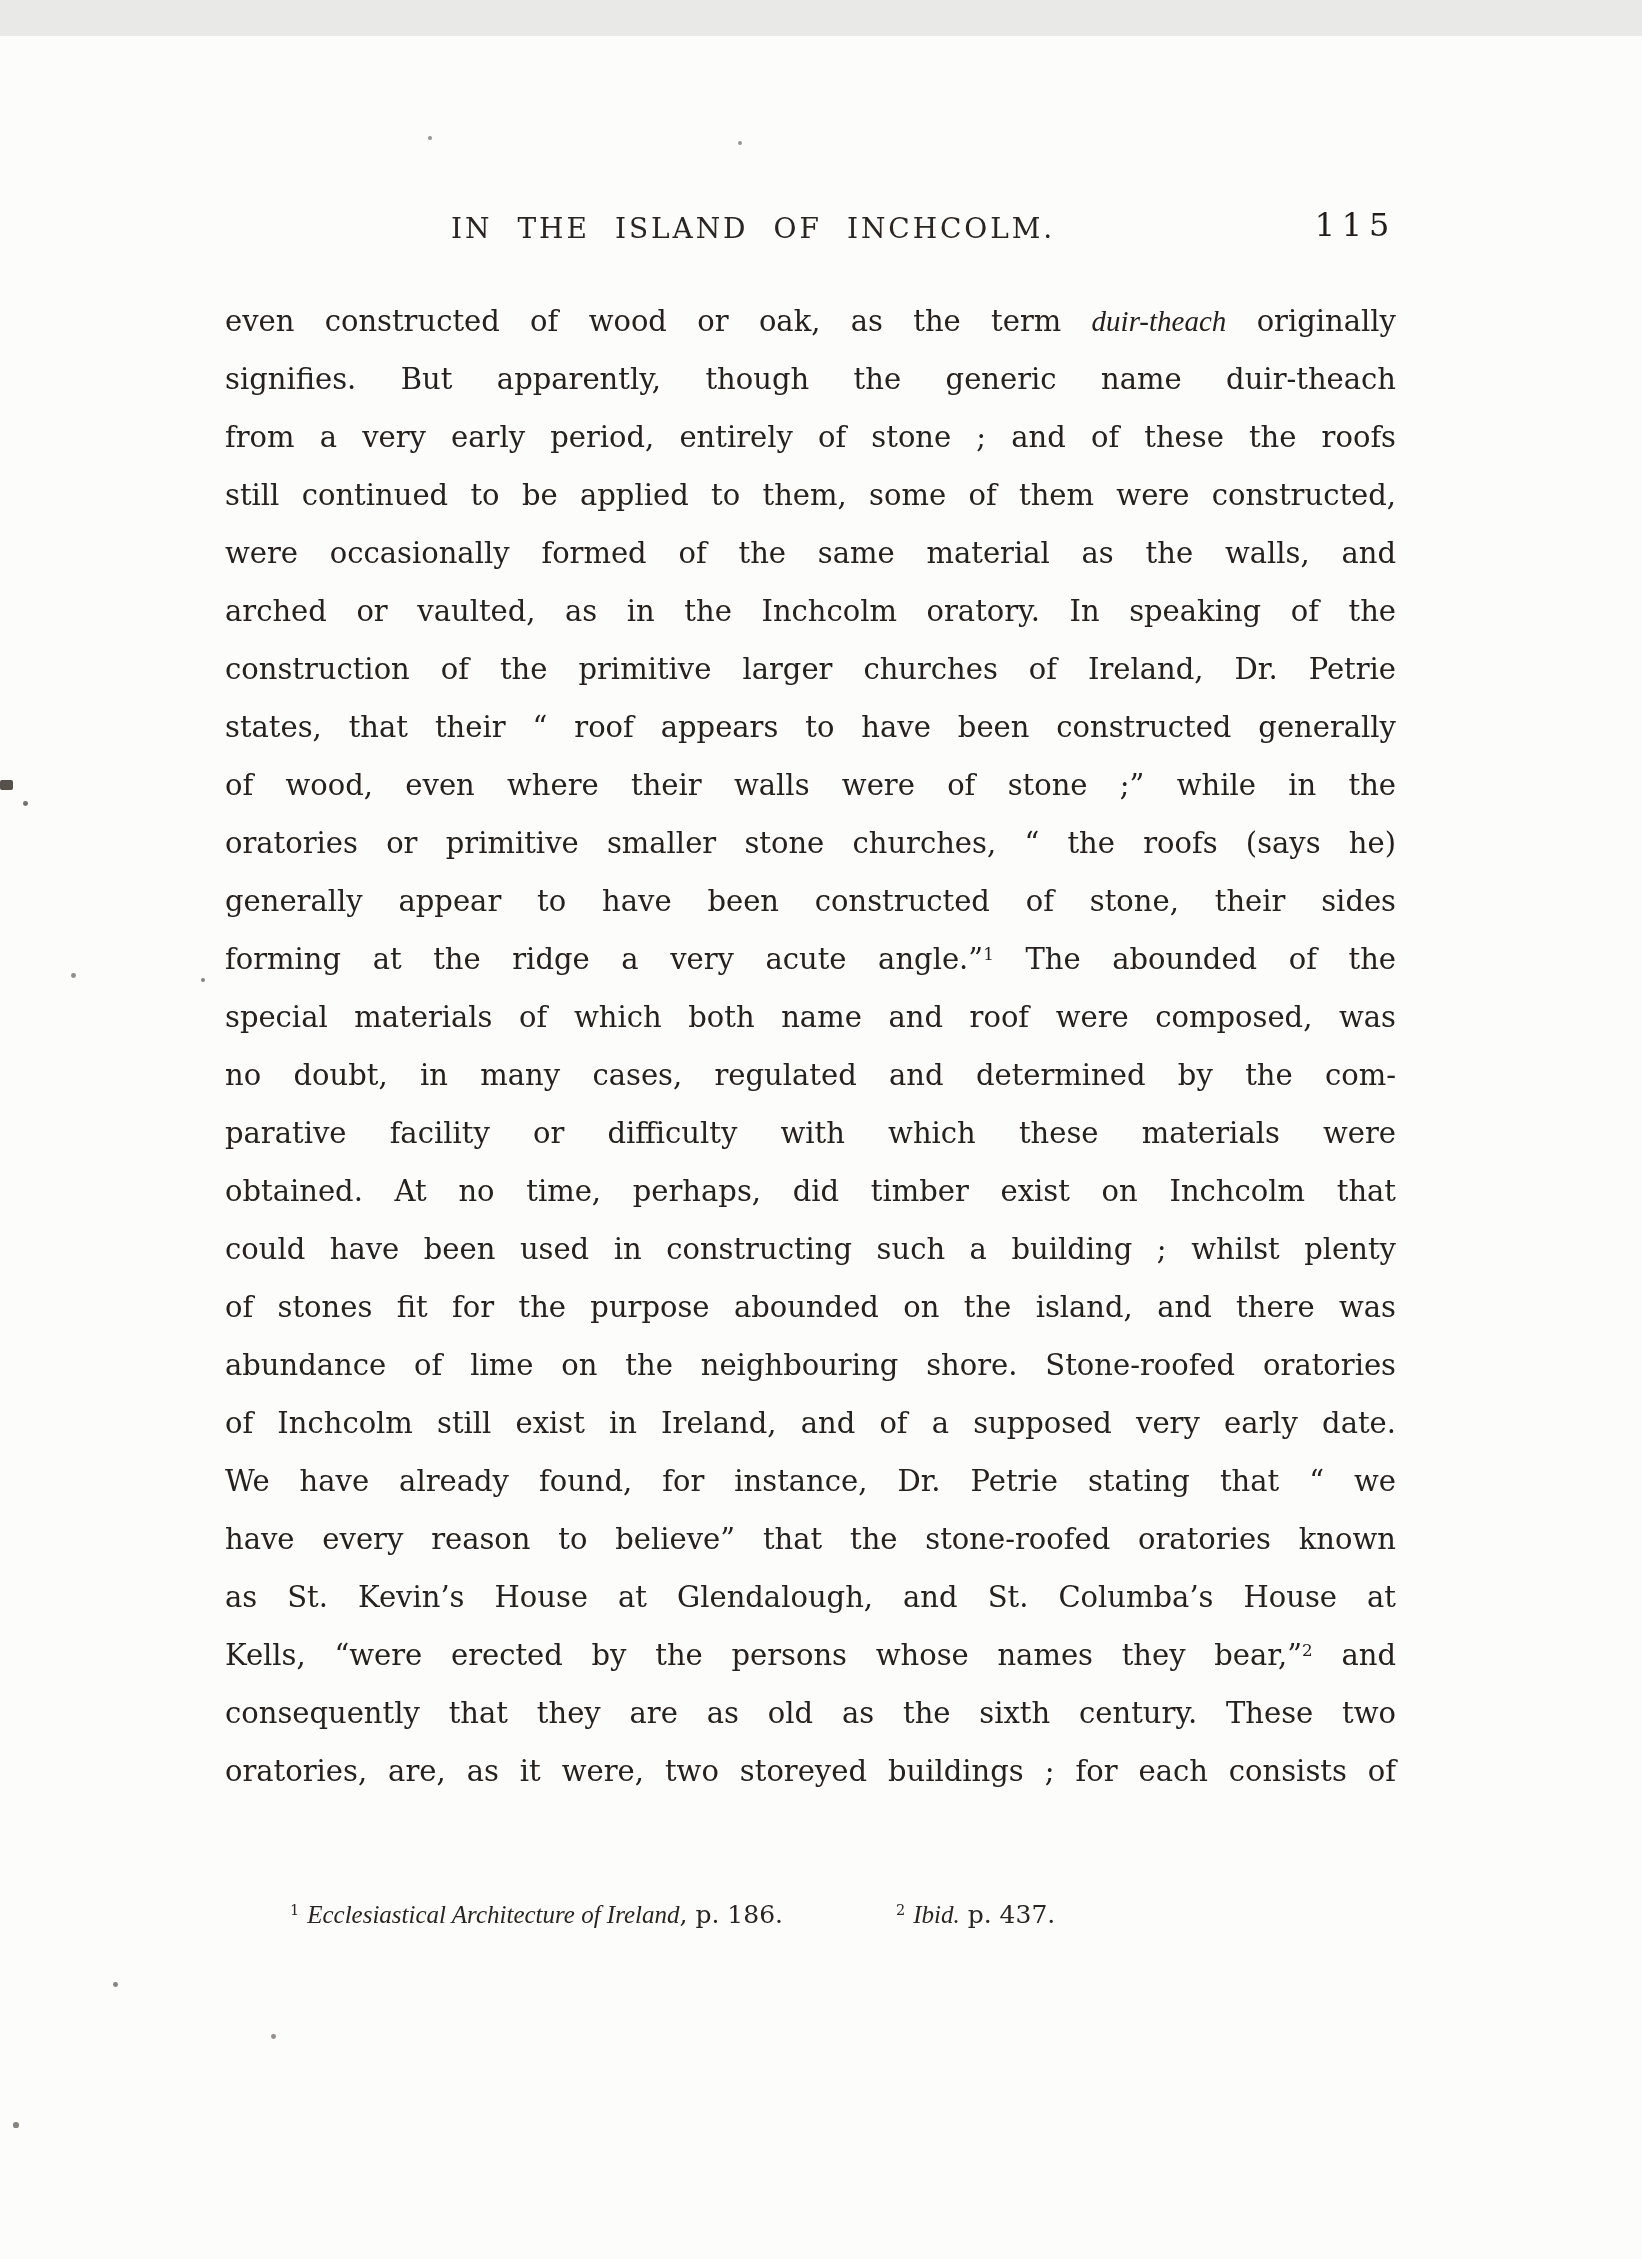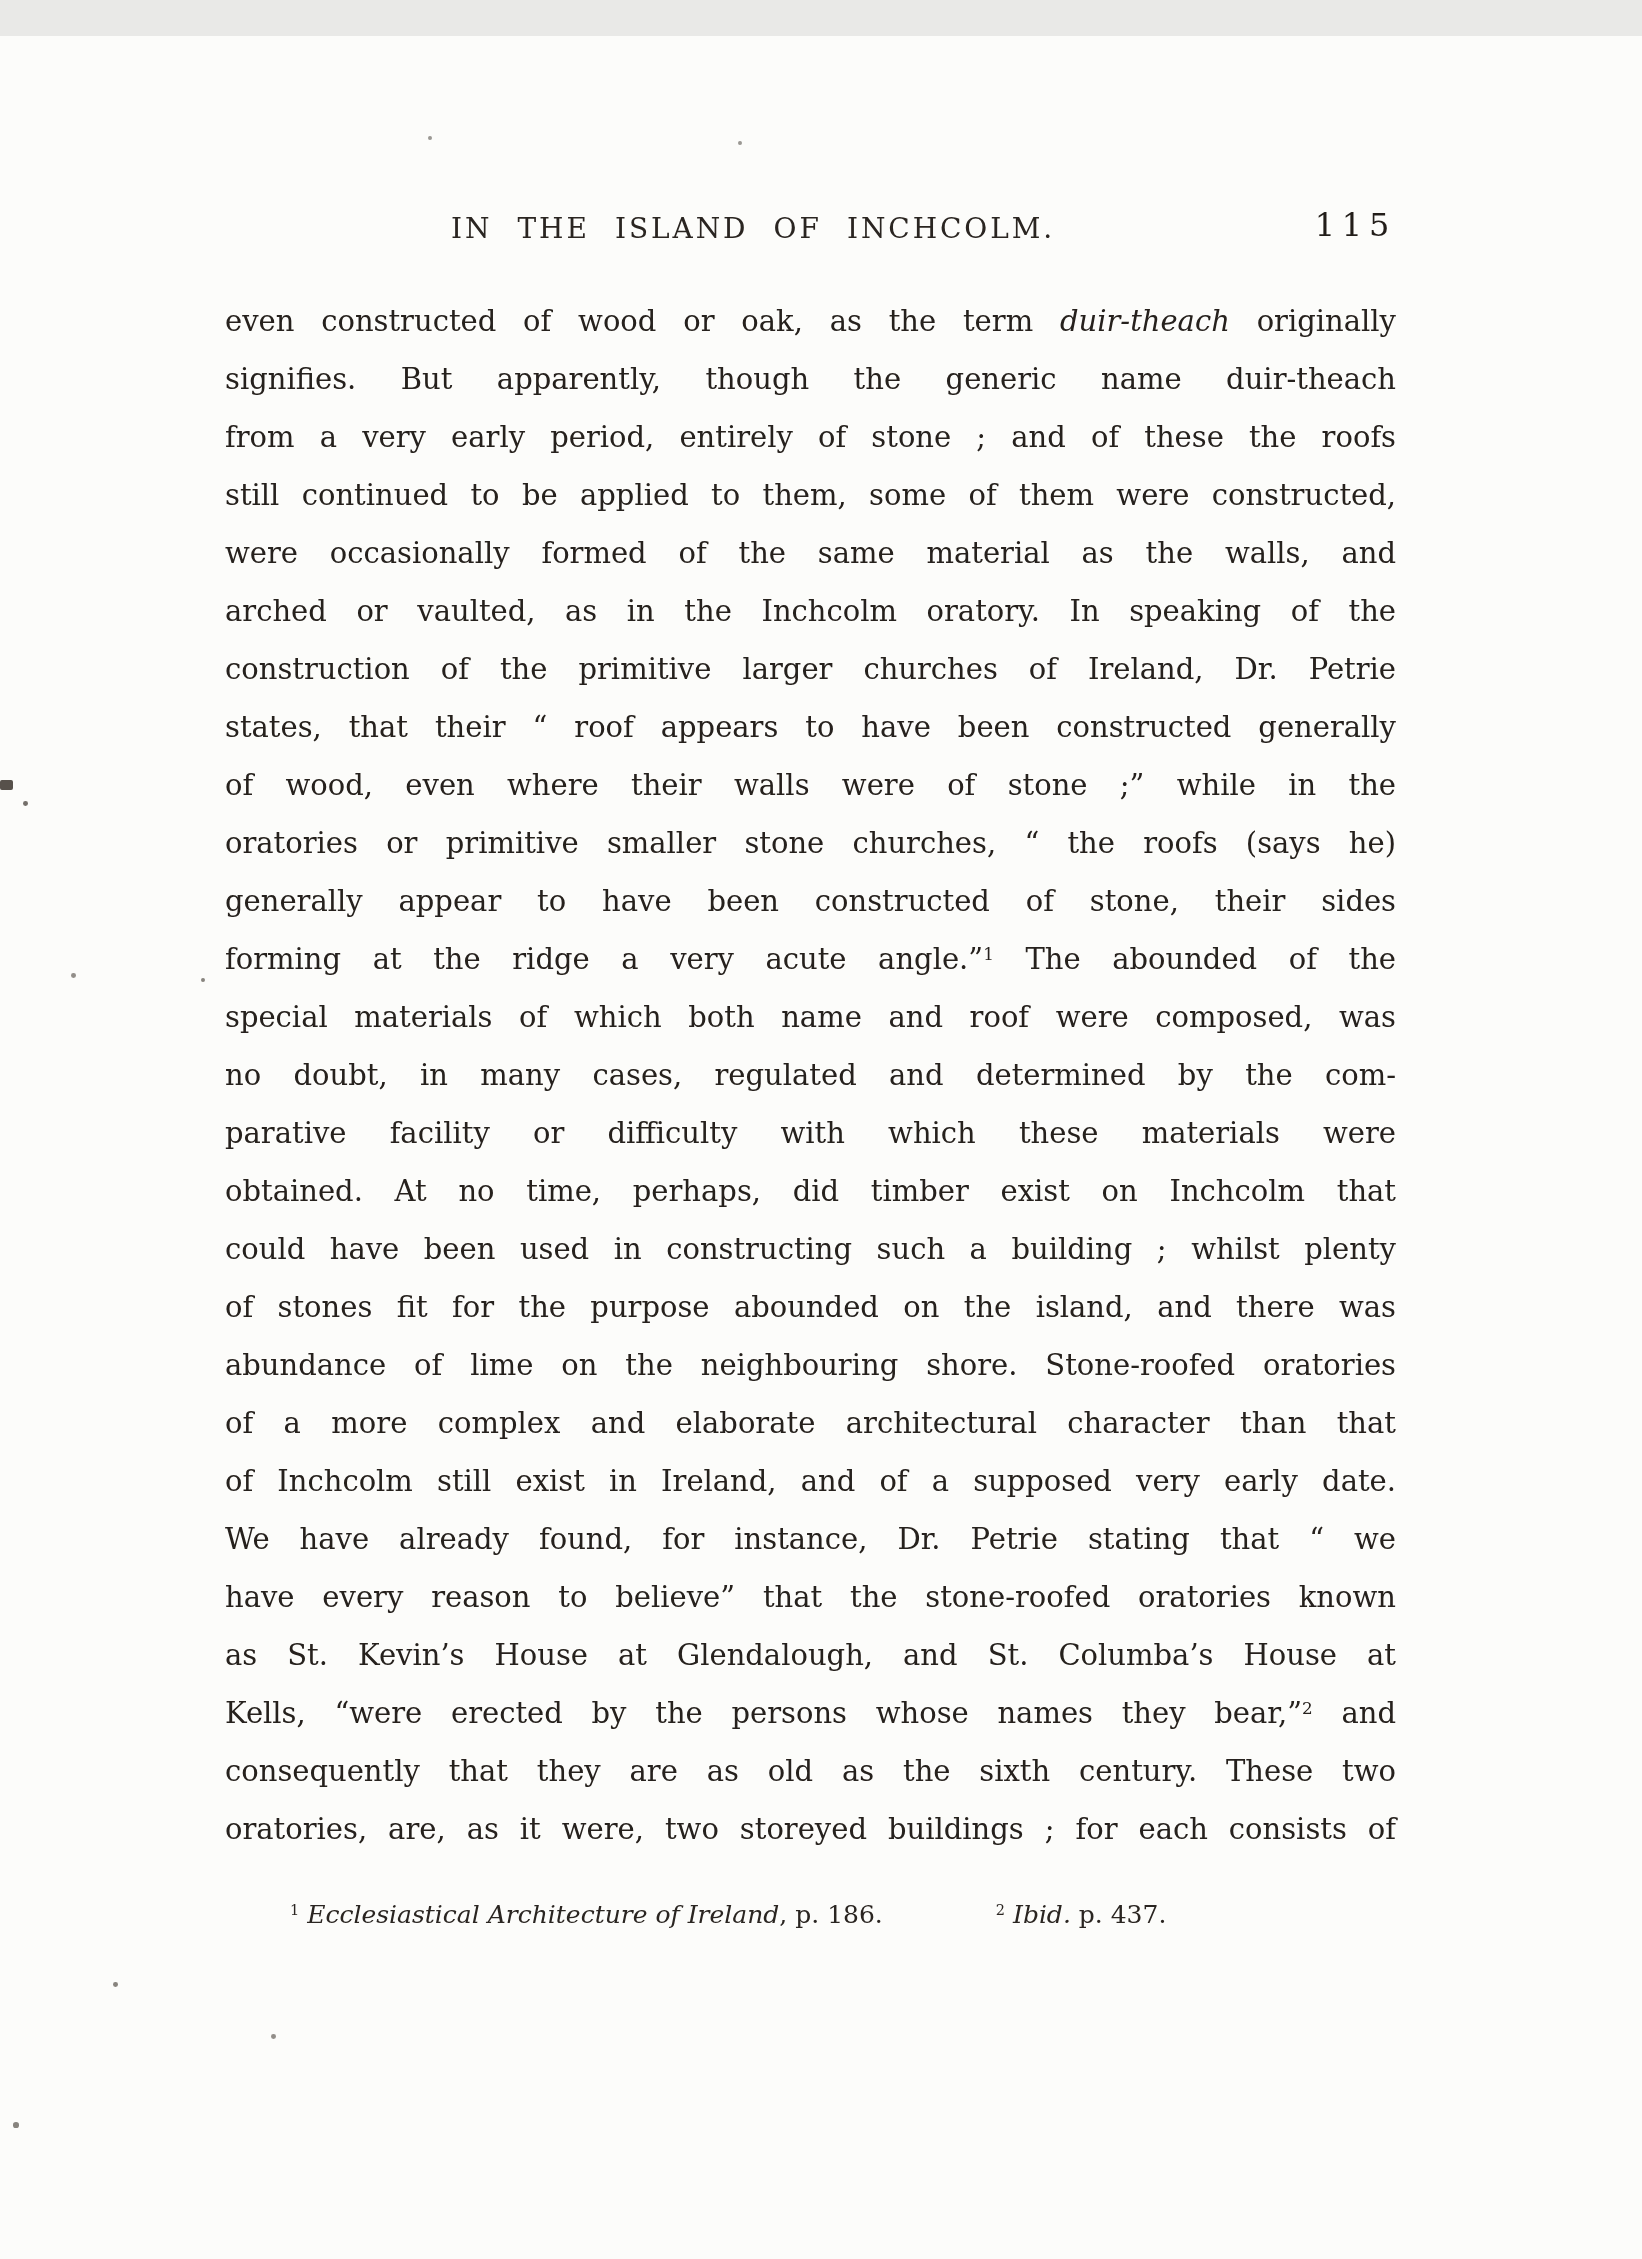--- a/index.html
+++ b/index.html
@@ -51,21 +51,21 @@
     font-size: 29px;
     word-spacing: 1.9px;
   }
   .line {
     height: 58px;
     line-height: 58px;
     text-align: justify;
     text-align-last: justify;
     white-space: normal;
   }
-  .it { font-style: italic; }
+  .it { font-style: italic; font-family: Liberation Serif, serif; }
   sup {
     font-size: 0.58em;
     vertical-align: baseline;
     position: relative;
     top: -0.55em;
     line-height: 0;
   }
   .footnote {
     position: absolute;
     left: 225px;
@@ -116,21 +116,20 @@
       <div class="line"><span>oratories or primitive smaller stone churches, “ the roofs (says he)</span></div>
       <div class="line"><span>generally appear to have been constructed of stone, their sides</span></div>
       <div class="line"><span>forming at the ridge a very acute angle.”</span><sup>1</sup><span>  The abounded of the</span></div>
       <div class="line"><span>special materials of which both name and roof were composed, was</span></div>
       <div class="line"><span>no doubt, in many cases, regulated and determined by the com-</span></div>
       <div class="line"><span>parative facility or difficulty with which these materials were</span></div>
       <div class="line"><span>obtained.  At no time, perhaps, did timber exist on Inchcolm that</span></div>
       <div class="line"><span>could have been used in constructing such a building ; whilst plenty</span></div>
       <div class="line"><span>of stones fit for the purpose abounded on the island, and there was</span></div>
       <div class="line"><span>abundance of lime on the neighbouring shore.  Stone-roofed oratories</span></div>
-      <div class="line"><span>of a more complex and elaborate architectural character than that</span></div>
       <div class="line"><span>of Inchcolm still exist in Ireland, and of a supposed very early date.</span></div>
       <div class="line"><span>We have already found, for instance, Dr. Petrie stating that “ we</span></div>
       <div class="line"><span>have every reason to believe” that the stone-roofed oratories known</span></div>
       <div class="line"><span>as St. Kevin’s House at Glendalough, and St. Columba’s House at</span></div>
       <div class="line"><span>Kells, “were erected by the persons whose names they bear,”</span><sup>2</sup><span> and</span></div>
       <div class="line"><span>consequently that they are as old as the sixth century.  These two</span></div>
       <div class="line"><span>oratories, are, as it were, two storeyed buildings ; for each consists of</span></div>
     </div>
 
   <div class="footnote"><sup>1</sup><span> </span><span class="it">Ecclesiastical Architecture of Ireland</span><span>, p. 186.</span><span class="gap"></span><sup>2</sup><span> </span><span class="it">Ibid.</span><span> p. 437.</span></div>

